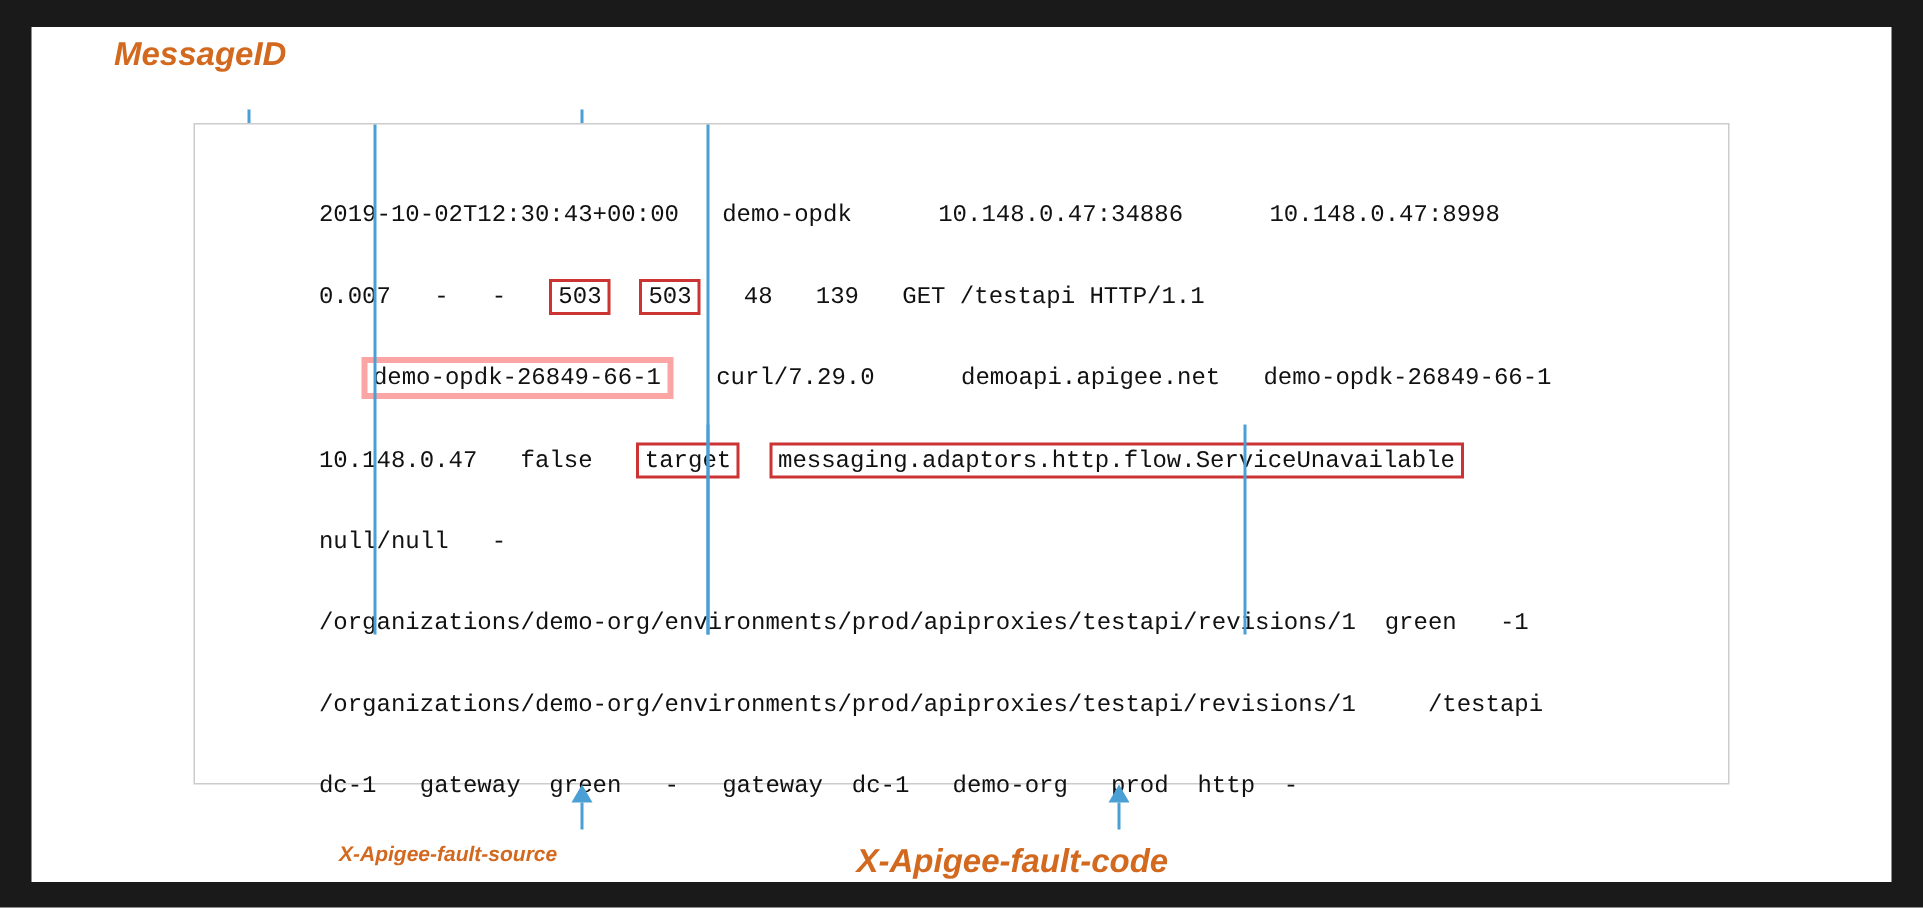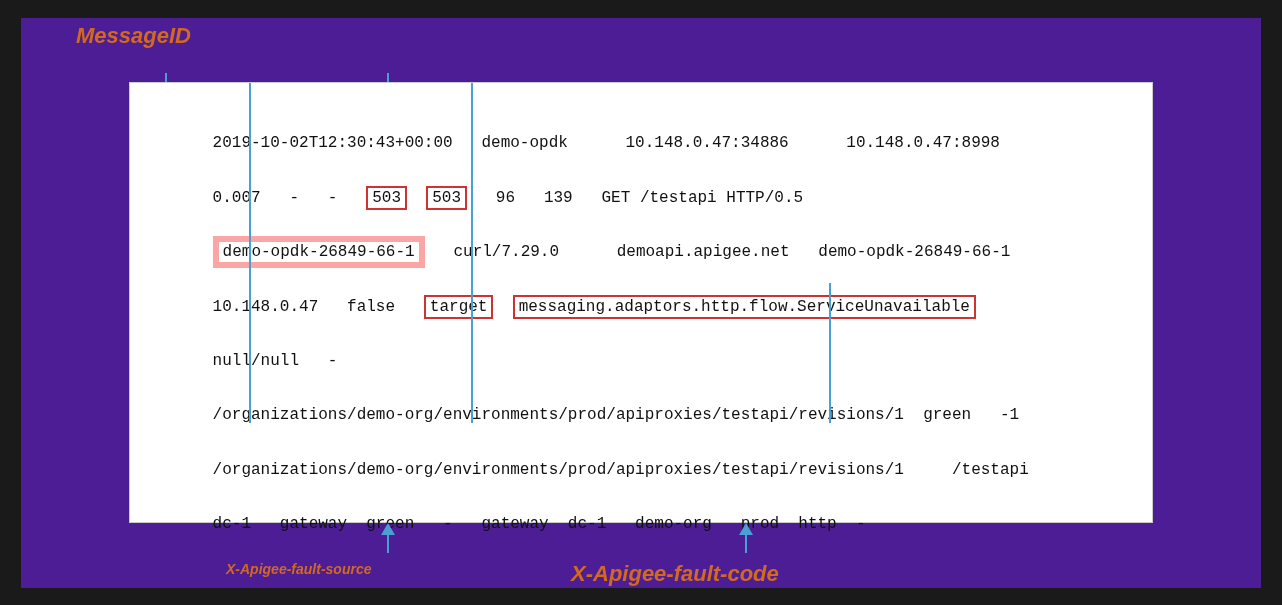--- a/index.html
+++ b/index.html
@@ -14,21 +14,21 @@
       background: #1a1a1a;
       display: flex;
       align-items: center;
       justify-content: center;
       font-family: Arial, sans-serif;
     }
 
     .diagram-container {
       width: 1240px;
       height: 570px;
-      background: #4c1d95;
+      background: #ffffff;
       position: relative;
       display: flex;
       flex-direction: column;
       align-items: center;
     }
 
     .label-messageid {
       position: absolute;
       left: 50px;
       top: 5px;
@@ -105,22 +105,22 @@
 
       <line x1="342" y1="0" x2="342" y2="340" stroke="#4a9fd4" stroke-width="2"></line>
 
       <line x1="342" y1="200" x2="342" y2="340" stroke="#4a9fd4" stroke-width="2"></line>
 
       <line x1="700" y1="200" x2="700" y2="340" stroke="#4a9fd4" stroke-width="2"></line>
     </svg>
 
     <div class="log-text">
       <span>2019-10-02T12:30:43+00:00   demo-opdk      10.148.0.47:34886      10.148.0.47:8998</span><br>
-      <span>0.007   -   -   </span><span style="border:2px solid #cc3333; padding:1px 4px;">503</span>  <span style="border:2px solid #cc3333; padding:1px 4px;">503</span><span>   96   139   GET /testapi HTTP/0.5</span><br>
-      <span style="border:6px solid #fca5a5; padding:1px 4px;">demo-opdk-26849-66-1</span><span>   curl/7.29.0      demoapi.apigee.net   demo-opdk-26849-66-1</span><br>
+      <span>0.007   -   -   </span><span style="border:2px solid #cc3333; padding:1px 4px;">503</span>  <span style="border:2px solid #cc3333; padding:1px 4px;">503</span><span>   48   139   GET /testapi HTTP/1.1</span><br>
+      <span style="border:4px solid #fca5a5; padding:1px 4px;margin-left:28px;">demo-opdk-26849-66-1</span><span>   curl/7.29.0      demoapi.apigee.net   demo-opdk-26849-66-1</span><br>
       <span>10.148.0.47   false   </span><span style="border:2px solid #cc3333; padding:1px 4px;">target</span>  <span style="border:2px solid #cc3333; padding:1px 4px;">messaging.adaptors.http.flow.ServiceUnavailable</span><br>
       <span>null/null   -</span><br>
       <span>/organizations/demo-org/environments/prod/apiproxies/testapi/revisions/1  green   -1</span><br>
       <span>/organizations/demo-org/environments/prod/apiproxies/testapi/revisions/1     /testapi</span><br>
       <span>dc-1   gateway  green   -   gateway  dc-1   demo-org   prod  http  -</span>
     </div>
   </div>
 
   <div style="position:relative; width:1200px; height:75px;">
 

